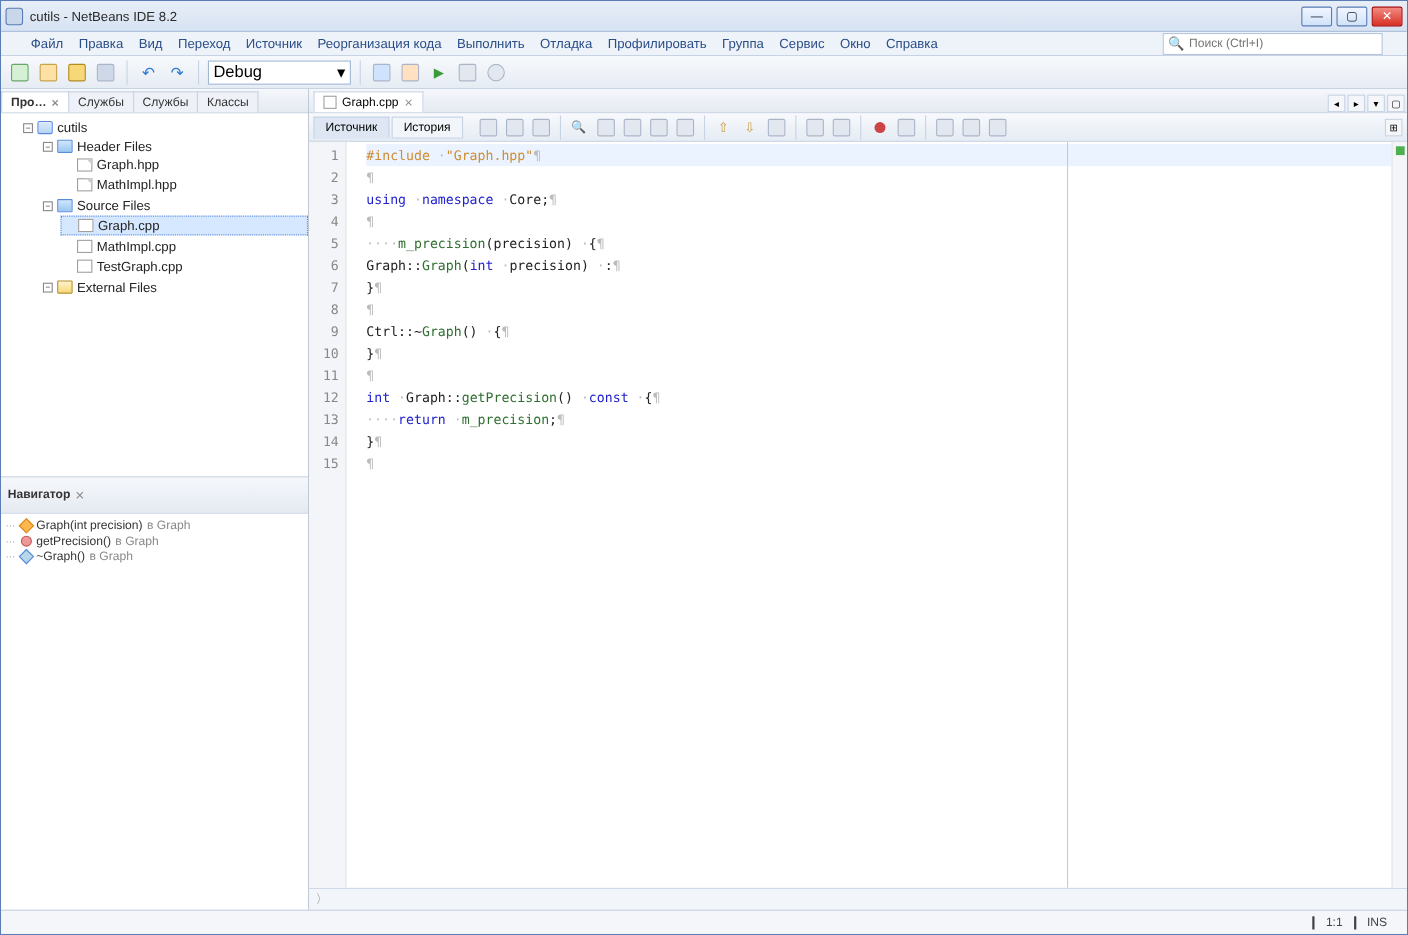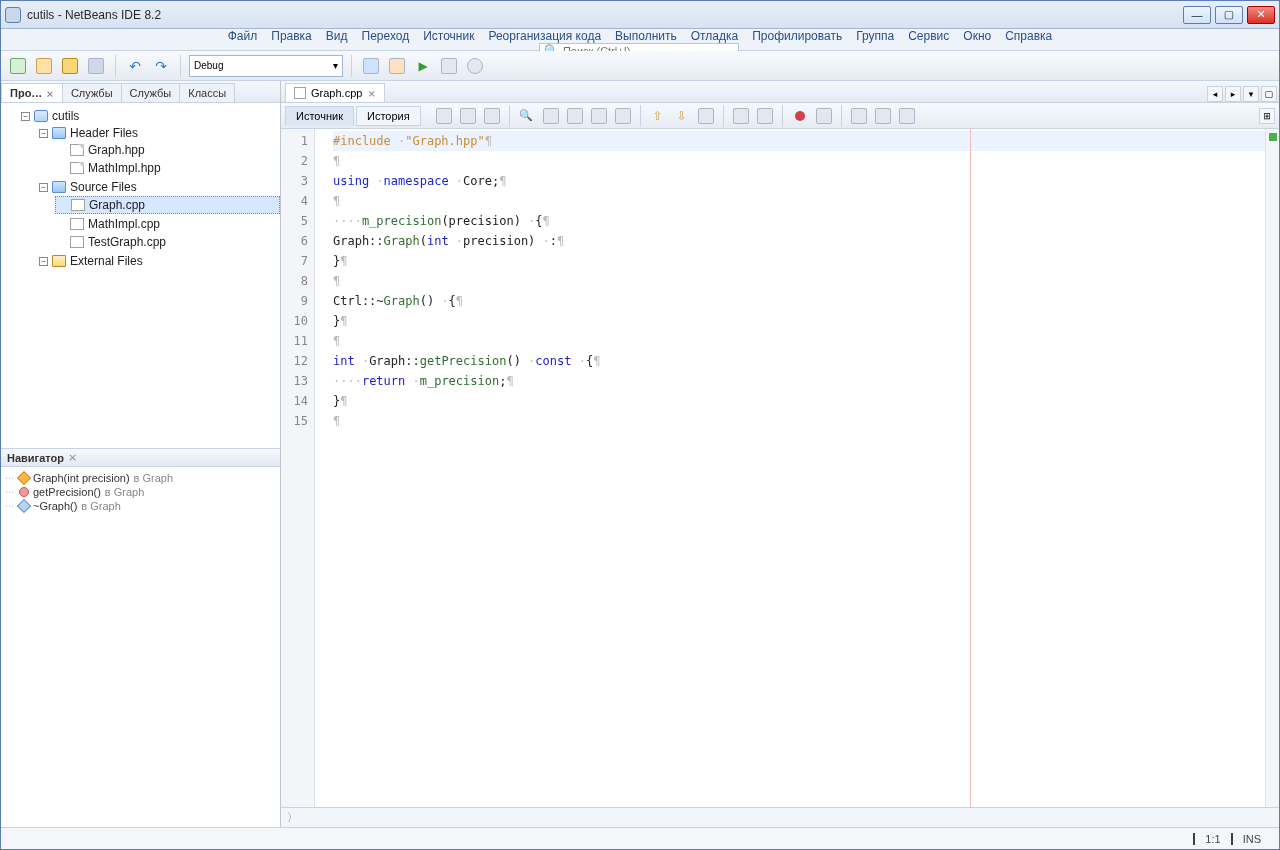--- a/index.html
+++ b/index.html
@@ -4,30 +4,30 @@
 <style>
   * { box-sizing: border-box; margin: 0; padding: 0; }
   body { font-family: "Segoe UI", Tahoma, sans-serif; font-size: 12px; background: #f0f0f0; width: 1280px; height: 850px; display: flex; flex-direction: column; border: 1px solid #5a7db5; overflow: hidden;}
   
   .titlebar { height: 28px; background: linear-gradient(#e8eef7,#d6e3f3); display: flex; align-items: center; padding: 0 4px; border-bottom: 1px solid #9fb6d4;}
   .titlebar .app-icon { width: 16px; height: 16px; background:#c9d7ea; border:1px solid #5a7db5; border-radius:3px; margin-right:6px; display:inline-block;}
   .titlebar .title { flex:1; color:#2a2a2a; font-size:12px;}
   .win-btn { width:28px; height:18px; margin-left:4px; border:1px solid #5a7db5; background:linear-gradient(#f0f6ff,#d1e2f8); display:flex; align-items:center; justify-content:center; font-size:11px; color:#123; border-radius:2px; cursor:pointer;}
   .win-btn.close { background:linear-gradient(#f28b82,#d93025); color:#fff; border-color:#a00;}
   
-  .menubar { height: 22px; background: #eef3fa; display:flex; align-items:center; padding:0 20px; gap:0; border-bottom:1px solid #c7d3e3; color:#2b4e87; font-size:12px;flex-direction:column;}
+  .menubar { height: 22px; background: #eef3fa; display:flex; align-items:center; padding:0 20px; gap:0; border-bottom:1px solid #c7d3e3; color:#2b4e87; font-size:12px;}
   .menubar .menu-item { padding:2px 7px; cursor:pointer;}
   .menubar .spacer { flex:1;}
   .search-box { display:flex; align-items:center; border:1px solid #b6c6dc; background:#fff; height:20px; width:200px; padding:0 4px; margin-right:2px;}
   .search-box input { border:none; outline:none; font-size:11px; flex:1; color:#555;}
   
   .toolbar { height: 30px; background:linear-gradient(#f7f9fc,#e6ecf4); border-bottom:1px solid #c7d3e3; display:flex; align-items:center; padding:0 6px; gap:4px;}
   .tbtn { width:22px; height:22px; border:1px solid transparent; display:flex; align-items:center; justify-content:center; border-radius:3px; cursor:pointer;}
   .tsep { width:1px; height:22px; background:#c7d3e3; margin:0 4px;}
-  .combo { height:22px; border:1px solid #9fb6d4; background:#fff; display:flex; align-items:center; padding:0 4px; width:154px; justify-content:space-between; font-size:10px; cursor:pointer;}
+  .combo { height:22px; border:1px solid #9fb6d4; background:#fff; display:flex; align-items:center; padding:0 4px; width:130px; justify-content:space-between; font-size:15px; cursor:pointer;}
   
   .main { flex:1; display:flex; min-height:0;}
   .left-pane { width:280px; display:flex; flex-direction:column; border-right:1px solid #bfc8d4; background:#fff;}
   .tabs-row { display:flex; background:linear-gradient(#f5f7fb,#e5eaf2); border-bottom:1px solid #c7d3e3; height:22px; align-items:flex-end;}
   .tab { padding:3px 8px; font-size:11px; border:1px solid #c7d3e3; border-bottom:none; background:#eef2f8; margin-right:-1px; color:#333; cursor:pointer; position:relative;}
   .tab.active { background:#fff; font-weight:bold;}
   .tab .x { font-size:9px; color:#888; margin-left:4px;}
   .tree { flex:1; overflow:auto; padding:4px 0; font-size:12px; color:#222;}
   .tree ul { list-style:none; padding-left:18px;}
   .tree li { padding:1px 0; white-space:nowrap; cursor:pointer;}
@@ -36,21 +36,21 @@
   .tg { width:9px; height:9px; border:1px solid #888; font-size:8px; line-height:7px; text-align:center; color:#444; display:inline-block; flex:none;}
   .ico { width:14px; height:12px; display:inline-block; flex:none;}
   .ico.folder { background:linear-gradient(#fff2c9,#f7d879); border:1px solid #b38c1d; border-radius:1px;}
   .ico.folder2 { background:linear-gradient(#cfe7ff,#9cc6f0); border:1px solid #5a8adf; border-radius:1px;}
   .ico.hfile { background:#fff; border:1px solid #a0a0a0; position:relative;}
   .ico.hfile::after{content:"";position:absolute;right:-1px;top:-1px;border:3px solid transparent;border-top-color:#ccc;border-right-color:#ccc;}
   .ico.cfile { background:#fff; border:1px solid #a0a0a0;}
   .ico.file { background:#fff; border:1px solid #a0a0a0;}
   .ico.proj { background:linear-gradient(#dcebff,#b6d4f7); border:1px solid #5a8adf; border-radius:2px;}
   
-  .nav-title { height:19px; background:linear-gradient(#f5f7fb,#e5eaf2); border-top:1px solid #c7d3e3; border-bottom:1px solid #c7d3e3; padding:2px 6px; font-size:11px; font-weight:bold; color:#333; display:flex; align-items:center;}
+  .nav-title { height:34px; background:linear-gradient(#f5f7fb,#e5eaf2); border-top:1px solid #c7d3e3; border-bottom:1px solid #c7d3e3; padding:2px 6px; font-size:11px; font-weight:bold; color:#333; display:flex; align-items:center;}
   .nav-title .x { font-weight:normal; color:#888; margin-left:4px;}
   .nav-body { flex:0 0 auto; padding:4px 2px; font-size:11px; color:#333; overflow:auto;}
   .nav-body .row { display:flex; align-items:center; gap:4px; padding:1px 2px; cursor:pointer;}
   .nav-body .dim { color:#888;}
   .nicon { width:10px; height:10px; border-radius:50%; flex:none; display:inline-block;}
   .nicon.ctor { background:#ffb74d; border:1px solid #d6861e; transform:rotate(45deg); border-radius:0;}
   .nicon.meth { background:#ef9a9a; border:1px solid #c45454;}
   .nicon.dtor { background:#b7d7e8; border:1px solid #5a8adf; transform:rotate(45deg); border-radius:0;}
   
   .editor-pane { flex:1; display:flex; flex-direction:column; background:#eceef1;}

